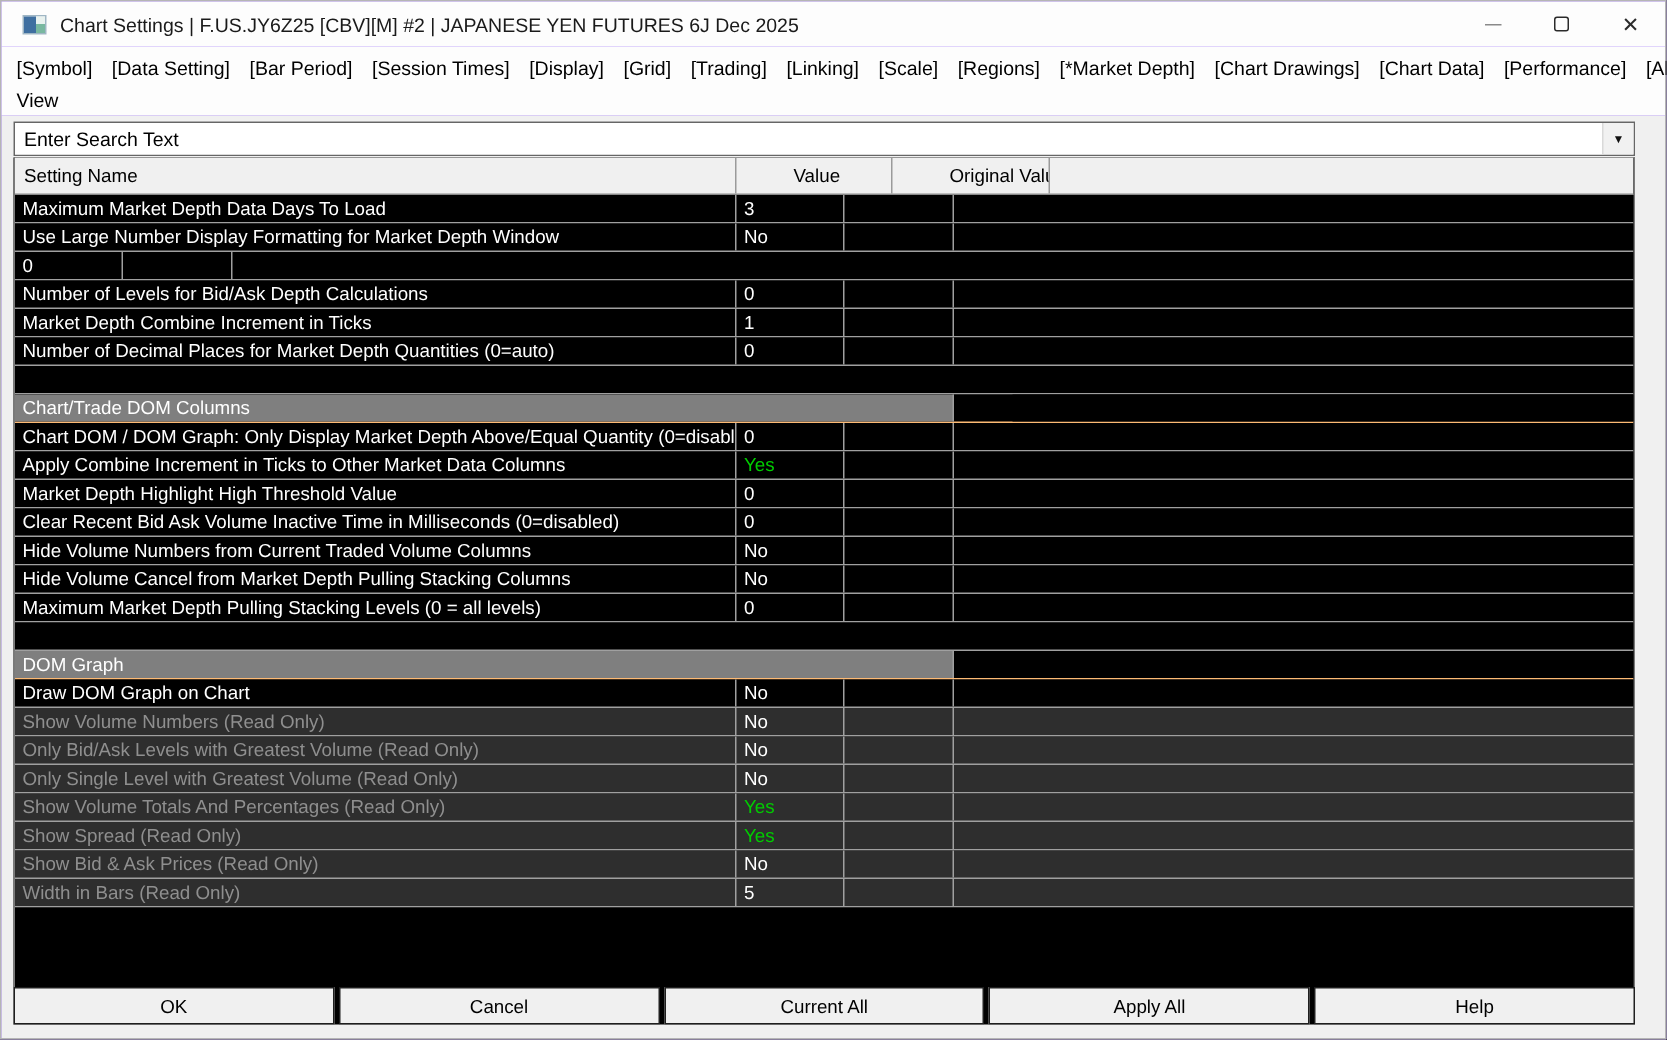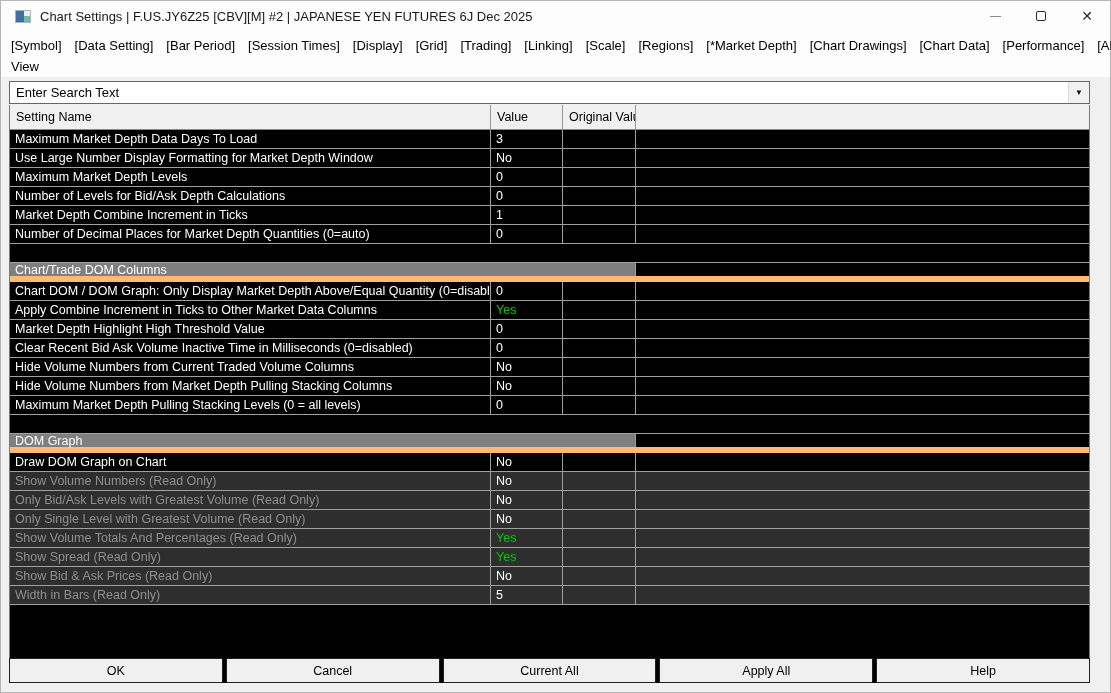--- a/index.html
+++ b/index.html
@@ -73,42 +73,42 @@
   }
 
   
   .grid-area {
     flex: 1 1 auto; display: flex; flex-direction: column;
     background: #000; border-left: 1px solid #7a7a7a; border-right: 1px solid #7a7a7a;
     min-height: 0; overflow: hidden;
   }
   .grid-header {
     flex: 0 0 25px; display: flex; background: #f0f0f0;
-    font-size: 12.5px; color: #000; border-bottom: 1px solid #8a8a8a;
+    font-size: 12.5px; color: #000; border-bottom: 1px solid #8a8a8a; gap: 32px;
   }
   .grid-header .hc { display: flex; align-items: center; padding-left: 6px; border-right: 1px solid #9a9a9a; overflow: hidden; white-space: nowrap; }
   .hc.c-name { width: 481px; flex: 0 0 481px; }
   .hc.c-value { width: 72px; flex: 0 0 72px; }
   .hc.c-orig { width: 73px; flex: 0 0 73px; }
   .hc.c-rest { flex: 1 1 auto; border-right: none; }
 
   .grid-body { flex: 0 0 auto; display: flex; flex-direction: column; }
   .row {
     height: 19px; flex: 0 0 19px; display: flex;
     background: #000; color: #fff; font-size: 12.5px;
     border-bottom: 1px solid #a0a0a0;
   }
   .row .cell { display: flex; align-items: center; padding-left: 5px; white-space: nowrap; overflow: hidden; }
   .cell.c-name { width: 481px; flex: 0 0 481px; border-right: 1px solid #a0a0a0; }
   .cell.c-value { width: 72px; flex: 0 0 72px; border-right: 1px solid #a0a0a0; }
   .cell.c-orig { width: 73px; flex: 0 0 73px; border-right: 1px solid #a0a0a0; }
   .cell.c-rest { flex: 1 1 auto; }
   .row.readonly { background: #2e2e2e; }
   .row.readonly .c-name { color: #8f8f8f; }
-  .row.section { border-bottom: 6px solid #fdba74; gap: 39px; }
+  .row.section { border-bottom: 1px solid #fdba74; gap: 39px; }
   .row.section .sec-label {
     width: 626px; flex: 0 0 626px; background: #7f7f7f; color: #fff;
     display: flex; align-items: center; padding-left: 5px;
     border-right: 1px solid #a0a0a0;
   }
   .row.section .c-rest { background: #000; }
   .row.spacer { background: #000; border-bottom: 1px solid #a0a0a0; }
   .grid-filler { flex: 1 1 auto; background: #000; }
 
   
@@ -196,21 +196,20 @@
             <div class="cell c-orig"></div>
             <div class="cell c-rest"></div>
           </div>
           <div class="row">
             <div class="cell c-name">Use Large Number Display Formatting for Market Depth Window</div>
             <div class="cell c-value">No</div>
             <div class="cell c-orig"></div>
             <div class="cell c-rest"></div>
           </div>
           <div class="row">
-            <div class="cell c-name">Maximum Market Depth Levels</div>
             <div class="cell c-value">0</div>
             <div class="cell c-orig"></div>
             <div class="cell c-rest"></div>
           </div>
           <div class="row">
             <div class="cell c-name">Number of Levels for Bid/Ask Depth Calculations</div>
             <div class="cell c-value">0</div>
             <div class="cell c-orig"></div>
             <div class="cell c-rest"></div>
           </div>
@@ -255,21 +254,21 @@
             <div class="cell c-orig"></div>
             <div class="cell c-rest"></div>
           </div>
           <div class="row">
             <div class="cell c-name">Hide Volume Numbers from Current Traded Volume Columns</div>
             <div class="cell c-value">No</div>
             <div class="cell c-orig"></div>
             <div class="cell c-rest"></div>
           </div>
           <div class="row">
-            <div class="cell c-name">Hide Volume Numbers from Market Depth Pulling Stacking Columns</div>
+            <div class="cell c-name">Hide Volume Cancel from Market Depth Pulling Stacking Columns</div>
             <div class="cell c-value">No</div>
             <div class="cell c-orig"></div>
             <div class="cell c-rest"></div>
           </div>
           <div class="row">
             <div class="cell c-name">Maximum Market Depth Pulling Stacking Levels (0 = all levels)</div>
             <div class="cell c-value">0</div>
             <div class="cell c-orig"></div>
             <div class="cell c-rest"></div>
           </div>

